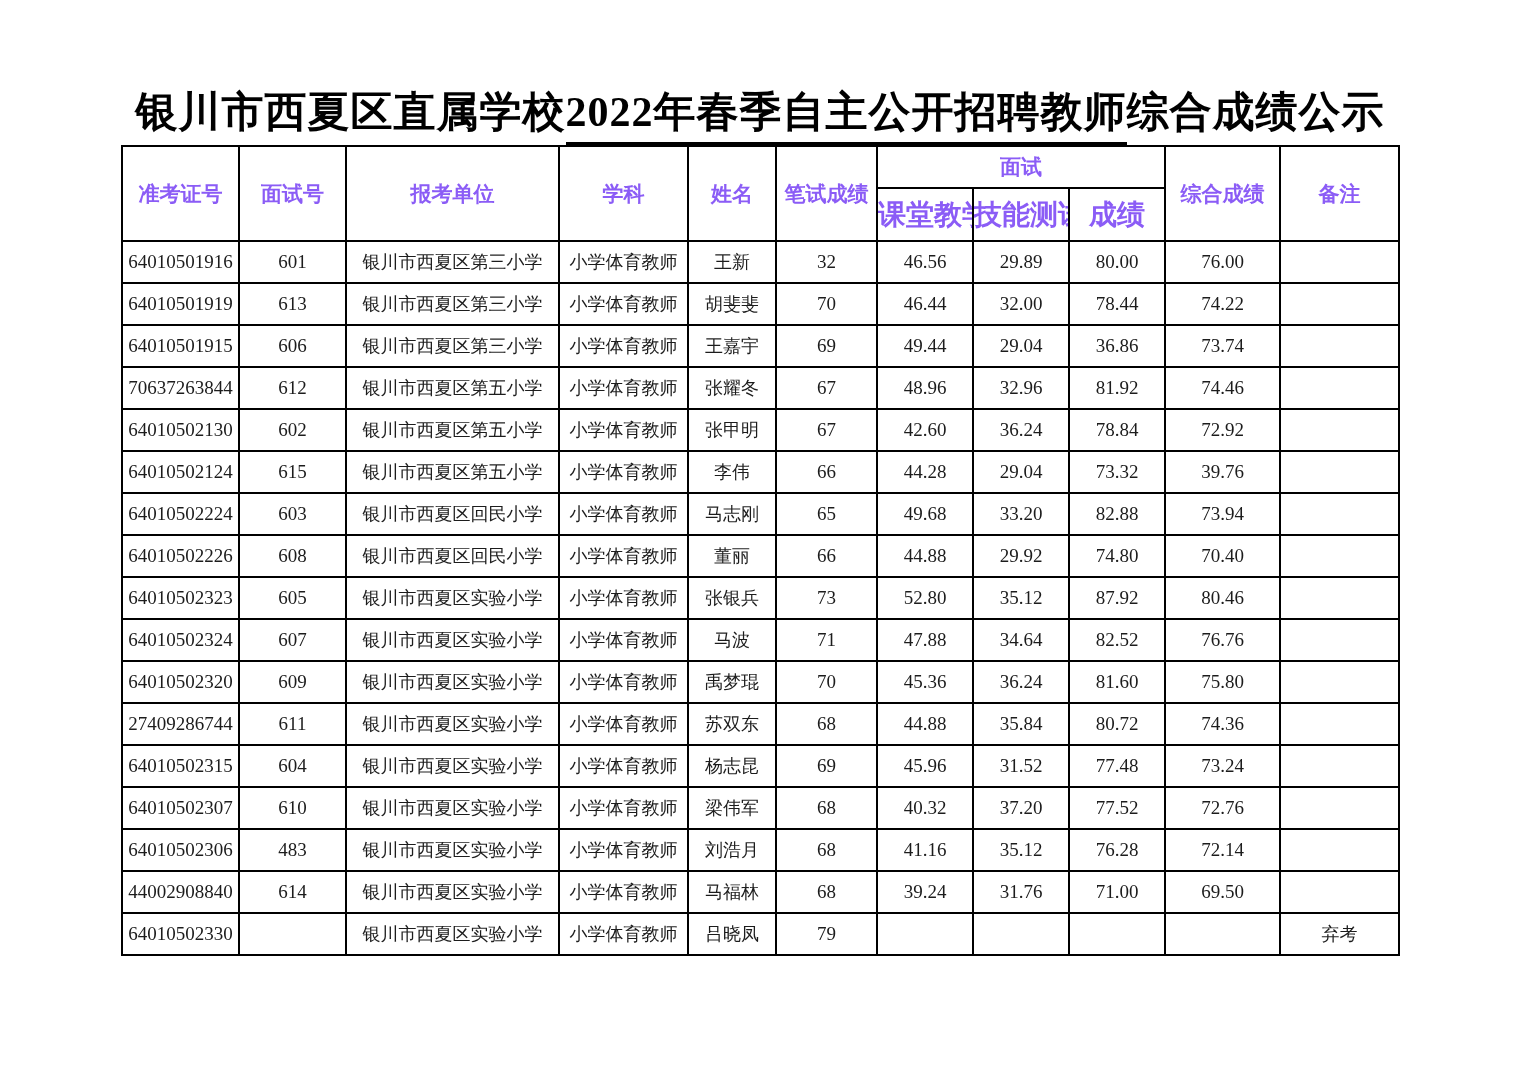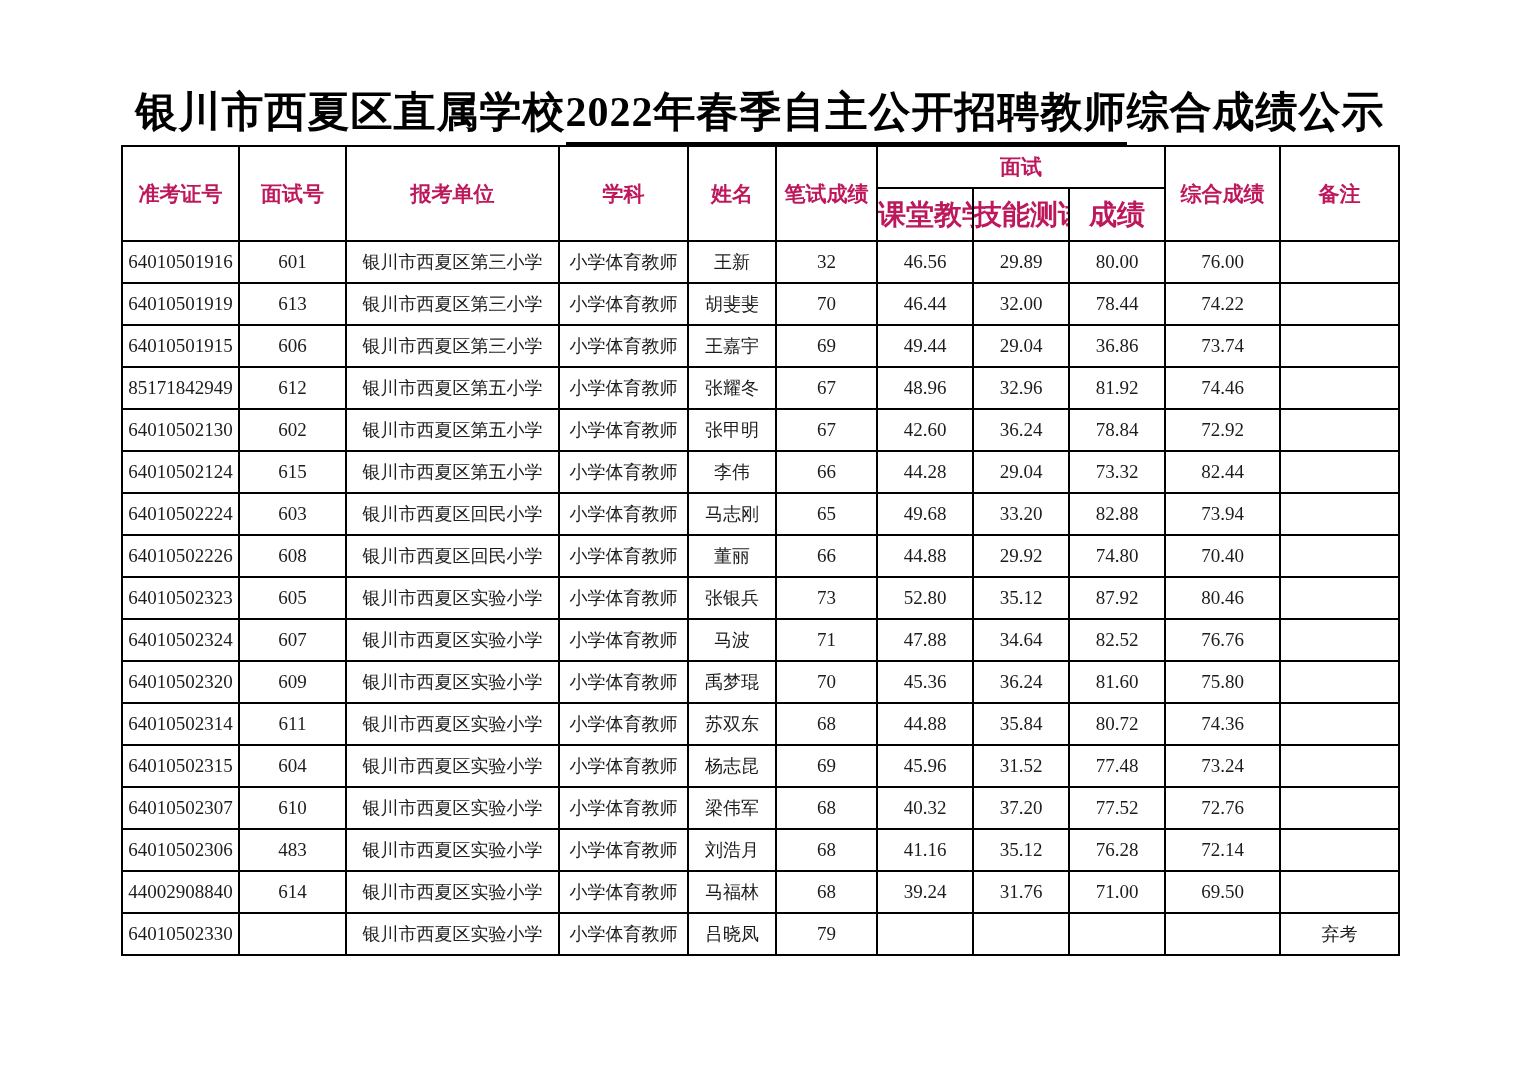--- a/index.html
+++ b/index.html
@@ -43,21 +43,21 @@
   .score-table th, .score-table td {
     border: 2px solid #000;
     text-align: center;
     vertical-align: middle;
     overflow: hidden;
     white-space: nowrap;
   }
   .score-table th {
     font-size: 21px;
     font-weight: 600;
-    color: #be185d;
+    color: #8b5cf6;
   }
   .score-table td {
     font-size: 19px;
     font-weight: normal;
     color: #1c1c1c;
     height: 42px;
   }
   .score-table td.cn { font-size: 18px; }
   .score-table tr.hdr-top th { height: 42px; }
   .score-table tr.hdr-sub th { height: 53px; font-size: 28px; }
@@ -137,21 +137,21 @@
       <td class="cn">小学体育教师</td>
       <td class="cn">王嘉宇</td>
       <td>69</td>
       <td>49.44</td>
       <td>29.04</td>
       <td>36.86</td>
       <td>73.74</td>
       <td class="cn"></td>
     </tr>
         <tr>
-      <td>85171842949</td>
+      <td>70637263844</td>
       <td>612</td>
       <td class="cn">银川市西夏区第五小学</td>
       <td class="cn">小学体育教师</td>
       <td class="cn">张耀冬</td>
       <td>67</td>
       <td>48.96</td>
       <td>32.96</td>
       <td>81.92</td>
       <td>74.46</td>
       <td class="cn"></td>
@@ -172,21 +172,21 @@
         <tr>
       <td>64010502124</td>
       <td>615</td>
       <td class="cn">银川市西夏区第五小学</td>
       <td class="cn">小学体育教师</td>
       <td class="cn">李伟</td>
       <td>66</td>
       <td>44.28</td>
       <td>29.04</td>
       <td>73.32</td>
-      <td>82.44</td>
+      <td>39.76</td>
       <td class="cn"></td>
     </tr>
         <tr>
       <td>64010502224</td>
       <td>603</td>
       <td class="cn">银川市西夏区回民小学</td>
       <td class="cn">小学体育教师</td>
       <td class="cn">马志刚</td>
       <td>65</td>
       <td>49.68</td>
@@ -241,21 +241,21 @@
       <td class="cn">小学体育教师</td>
       <td class="cn">禹梦琨</td>
       <td>70</td>
       <td>45.36</td>
       <td>36.24</td>
       <td>81.60</td>
       <td>75.80</td>
       <td class="cn"></td>
     </tr>
         <tr>
-      <td>64010502314</td>
+      <td>27409286744</td>
       <td>611</td>
       <td class="cn">银川市西夏区实验小学</td>
       <td class="cn">小学体育教师</td>
       <td class="cn">苏双东</td>
       <td>68</td>
       <td>44.88</td>
       <td>35.84</td>
       <td>80.72</td>
       <td>74.36</td>
       <td class="cn"></td>

